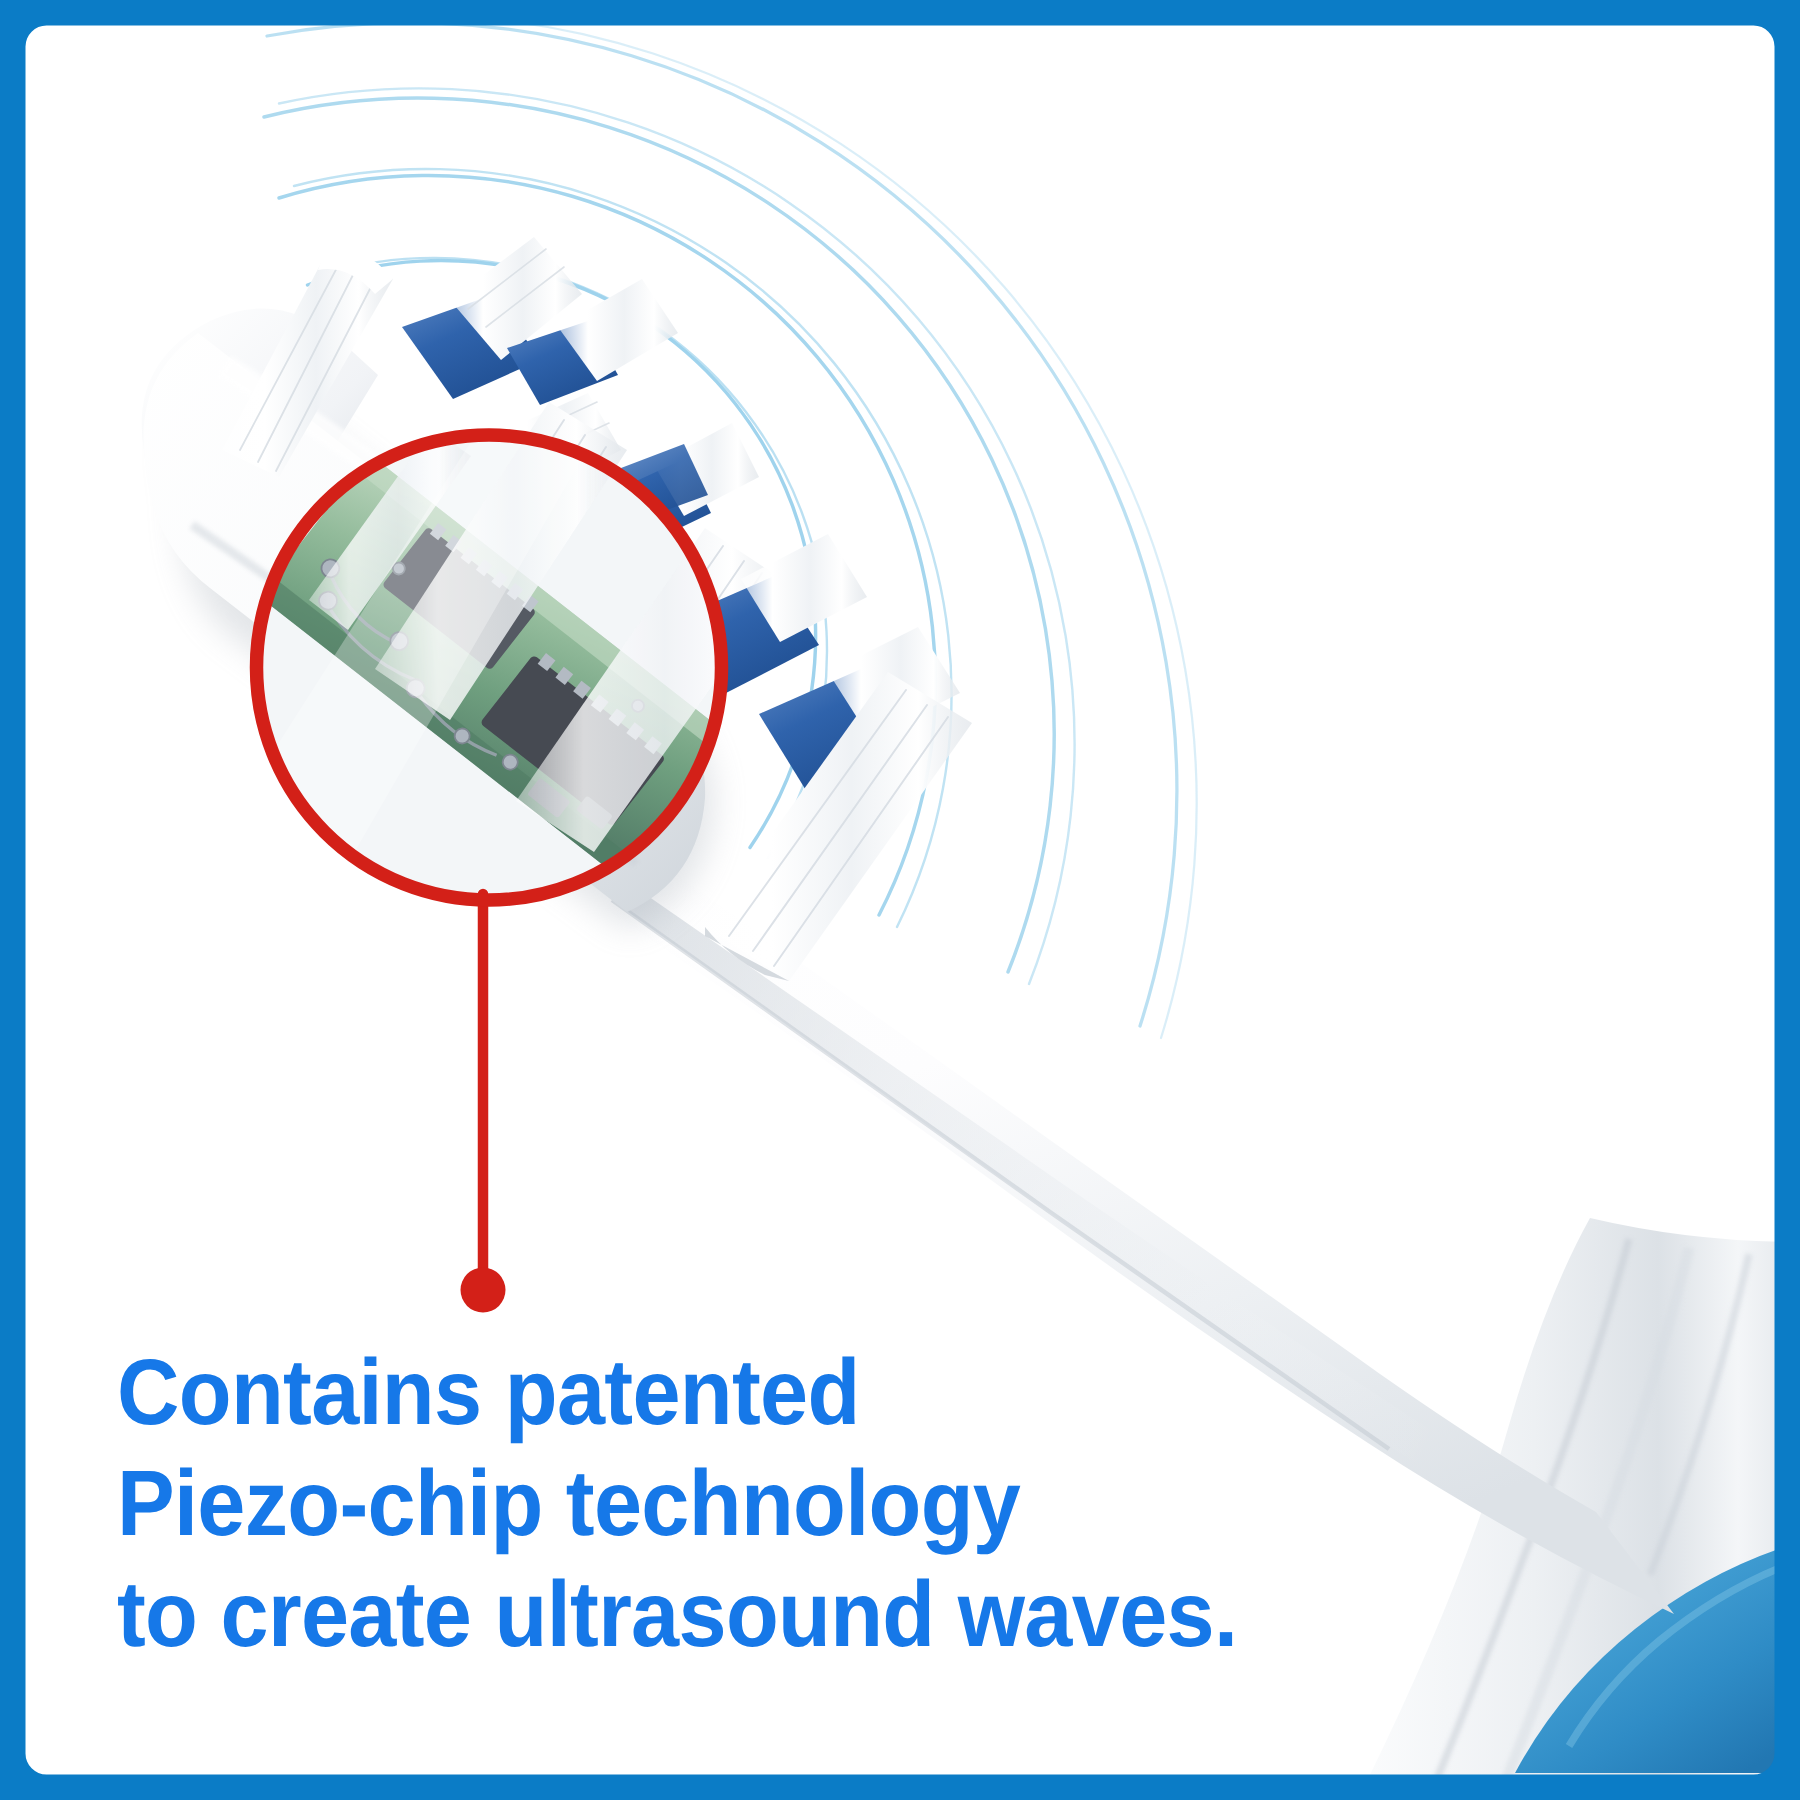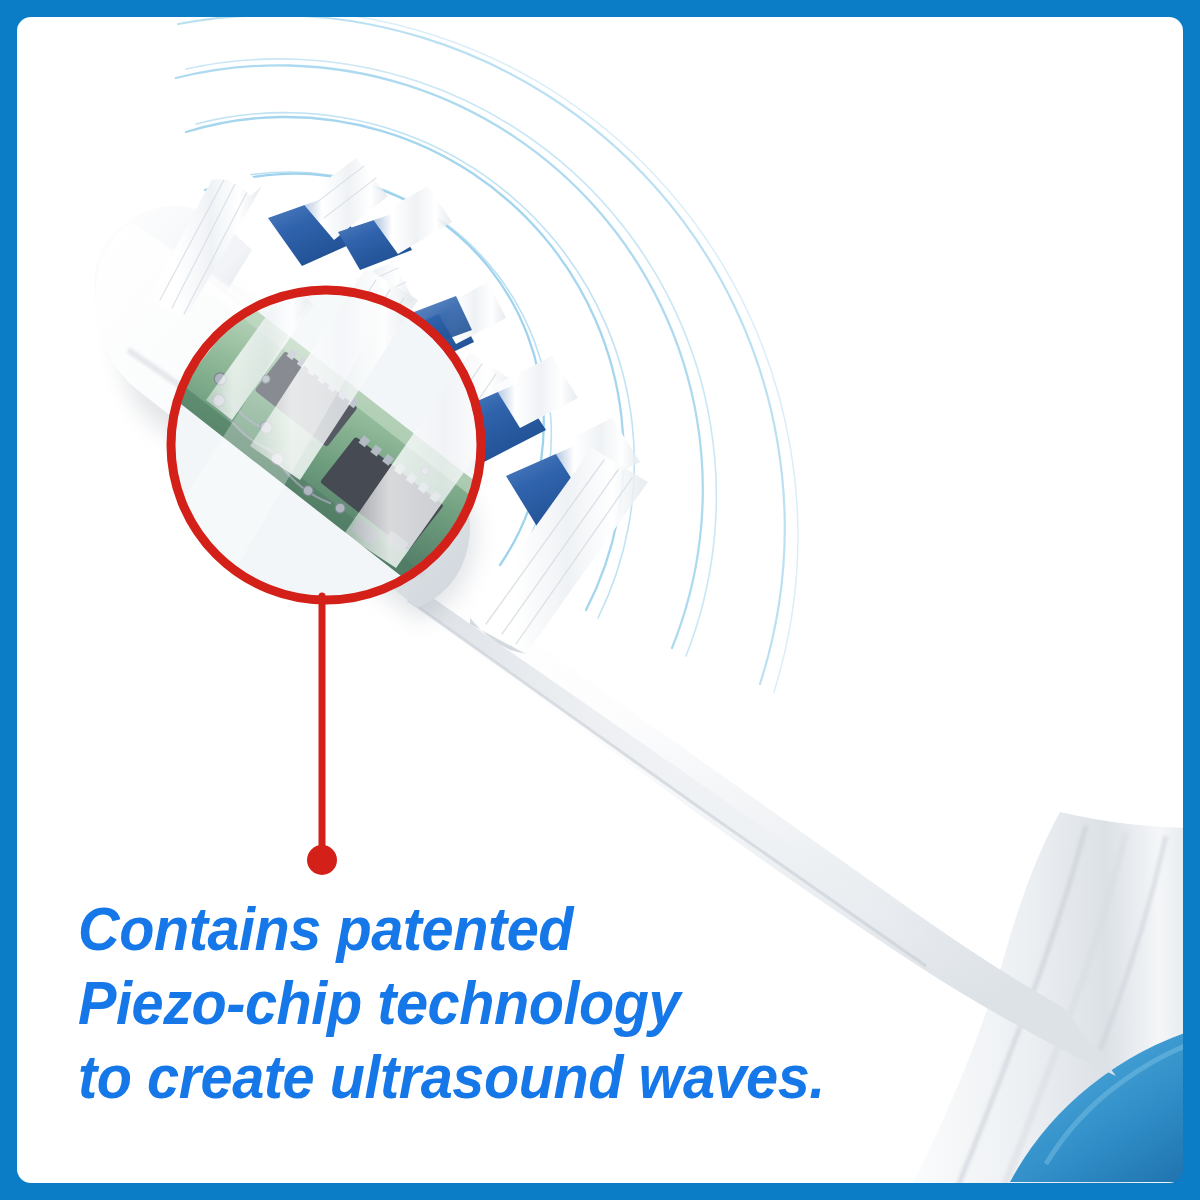--- a/index.html
+++ b/index.html
@@ -11,21 +11,20 @@
   body {
     font-family: "Liberation Sans", "DejaVu Sans", sans-serif;
   }
 
   #panel {
     position: relative;
     width: 1200px;
     height: 1200px;
     overflow: hidden;
     background: #ffffff;
-    font-style: italic;
   }
 
   
   #frame {
     position: absolute;
     inset: 0;
     z-index: 40;
     pointer-events: none;
   }
 

